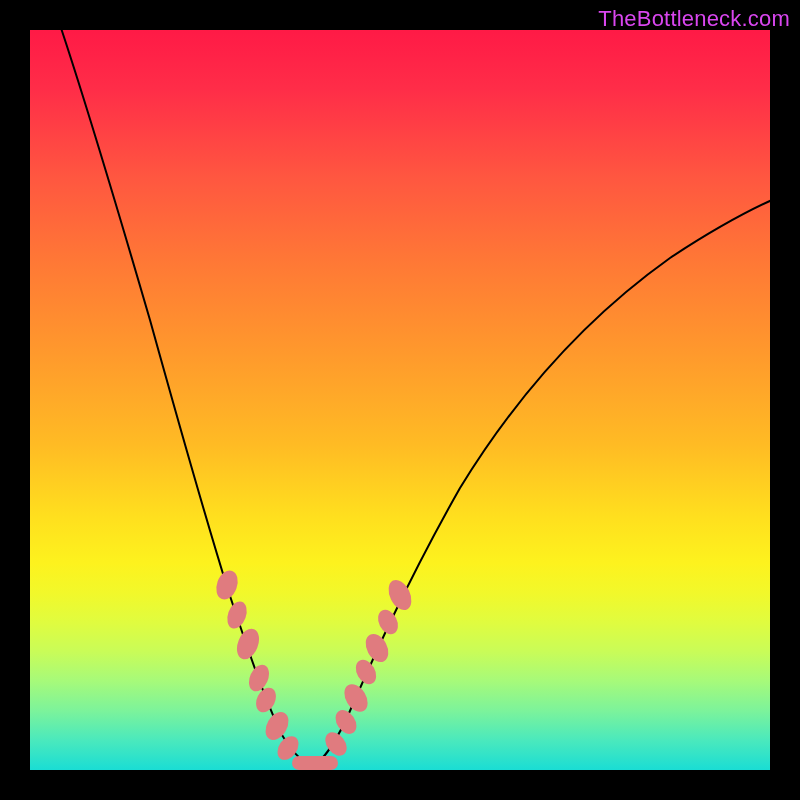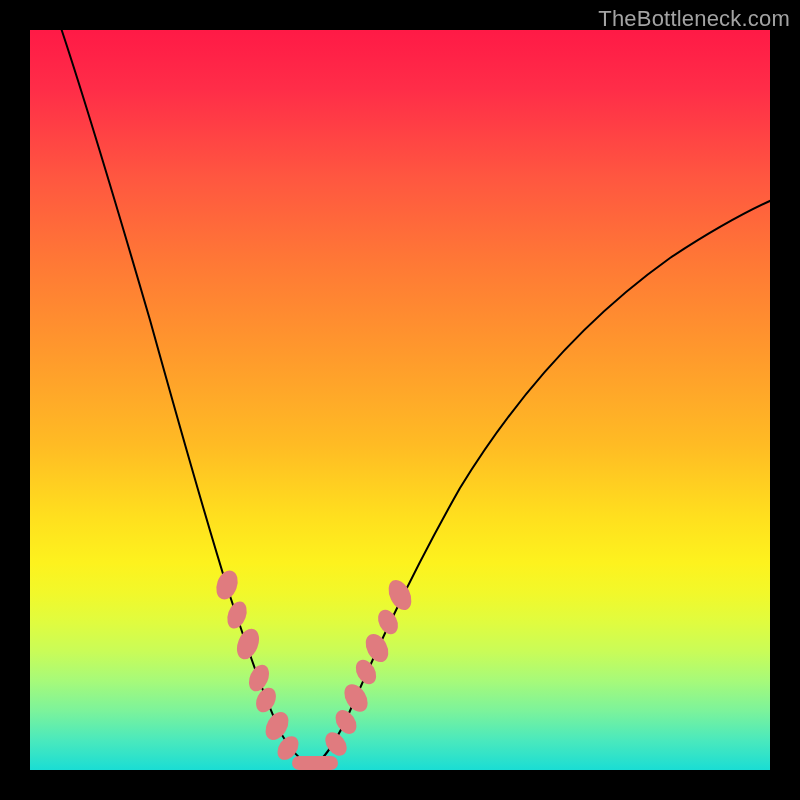--- a/index.html
+++ b/index.html
@@ -33,21 +33,21 @@
       #4ae9bd 96%,
       #1addd4 100%
     );
   }
   .watermark {
     position: absolute;
     top: 6px;
     right: 10px;
     font-family: Arial, Helvetica, sans-serif;
     font-size: 22px;
-    color: #a3a3a3;
+    color: #d946ef;
     font-weight: 500;
     letter-spacing: 0.2px;
   }
   svg.curves {
     position: absolute;
     left: 0; top: 0;
     width: 740px;
     height: 740px;
     overflow: visible;
   }

